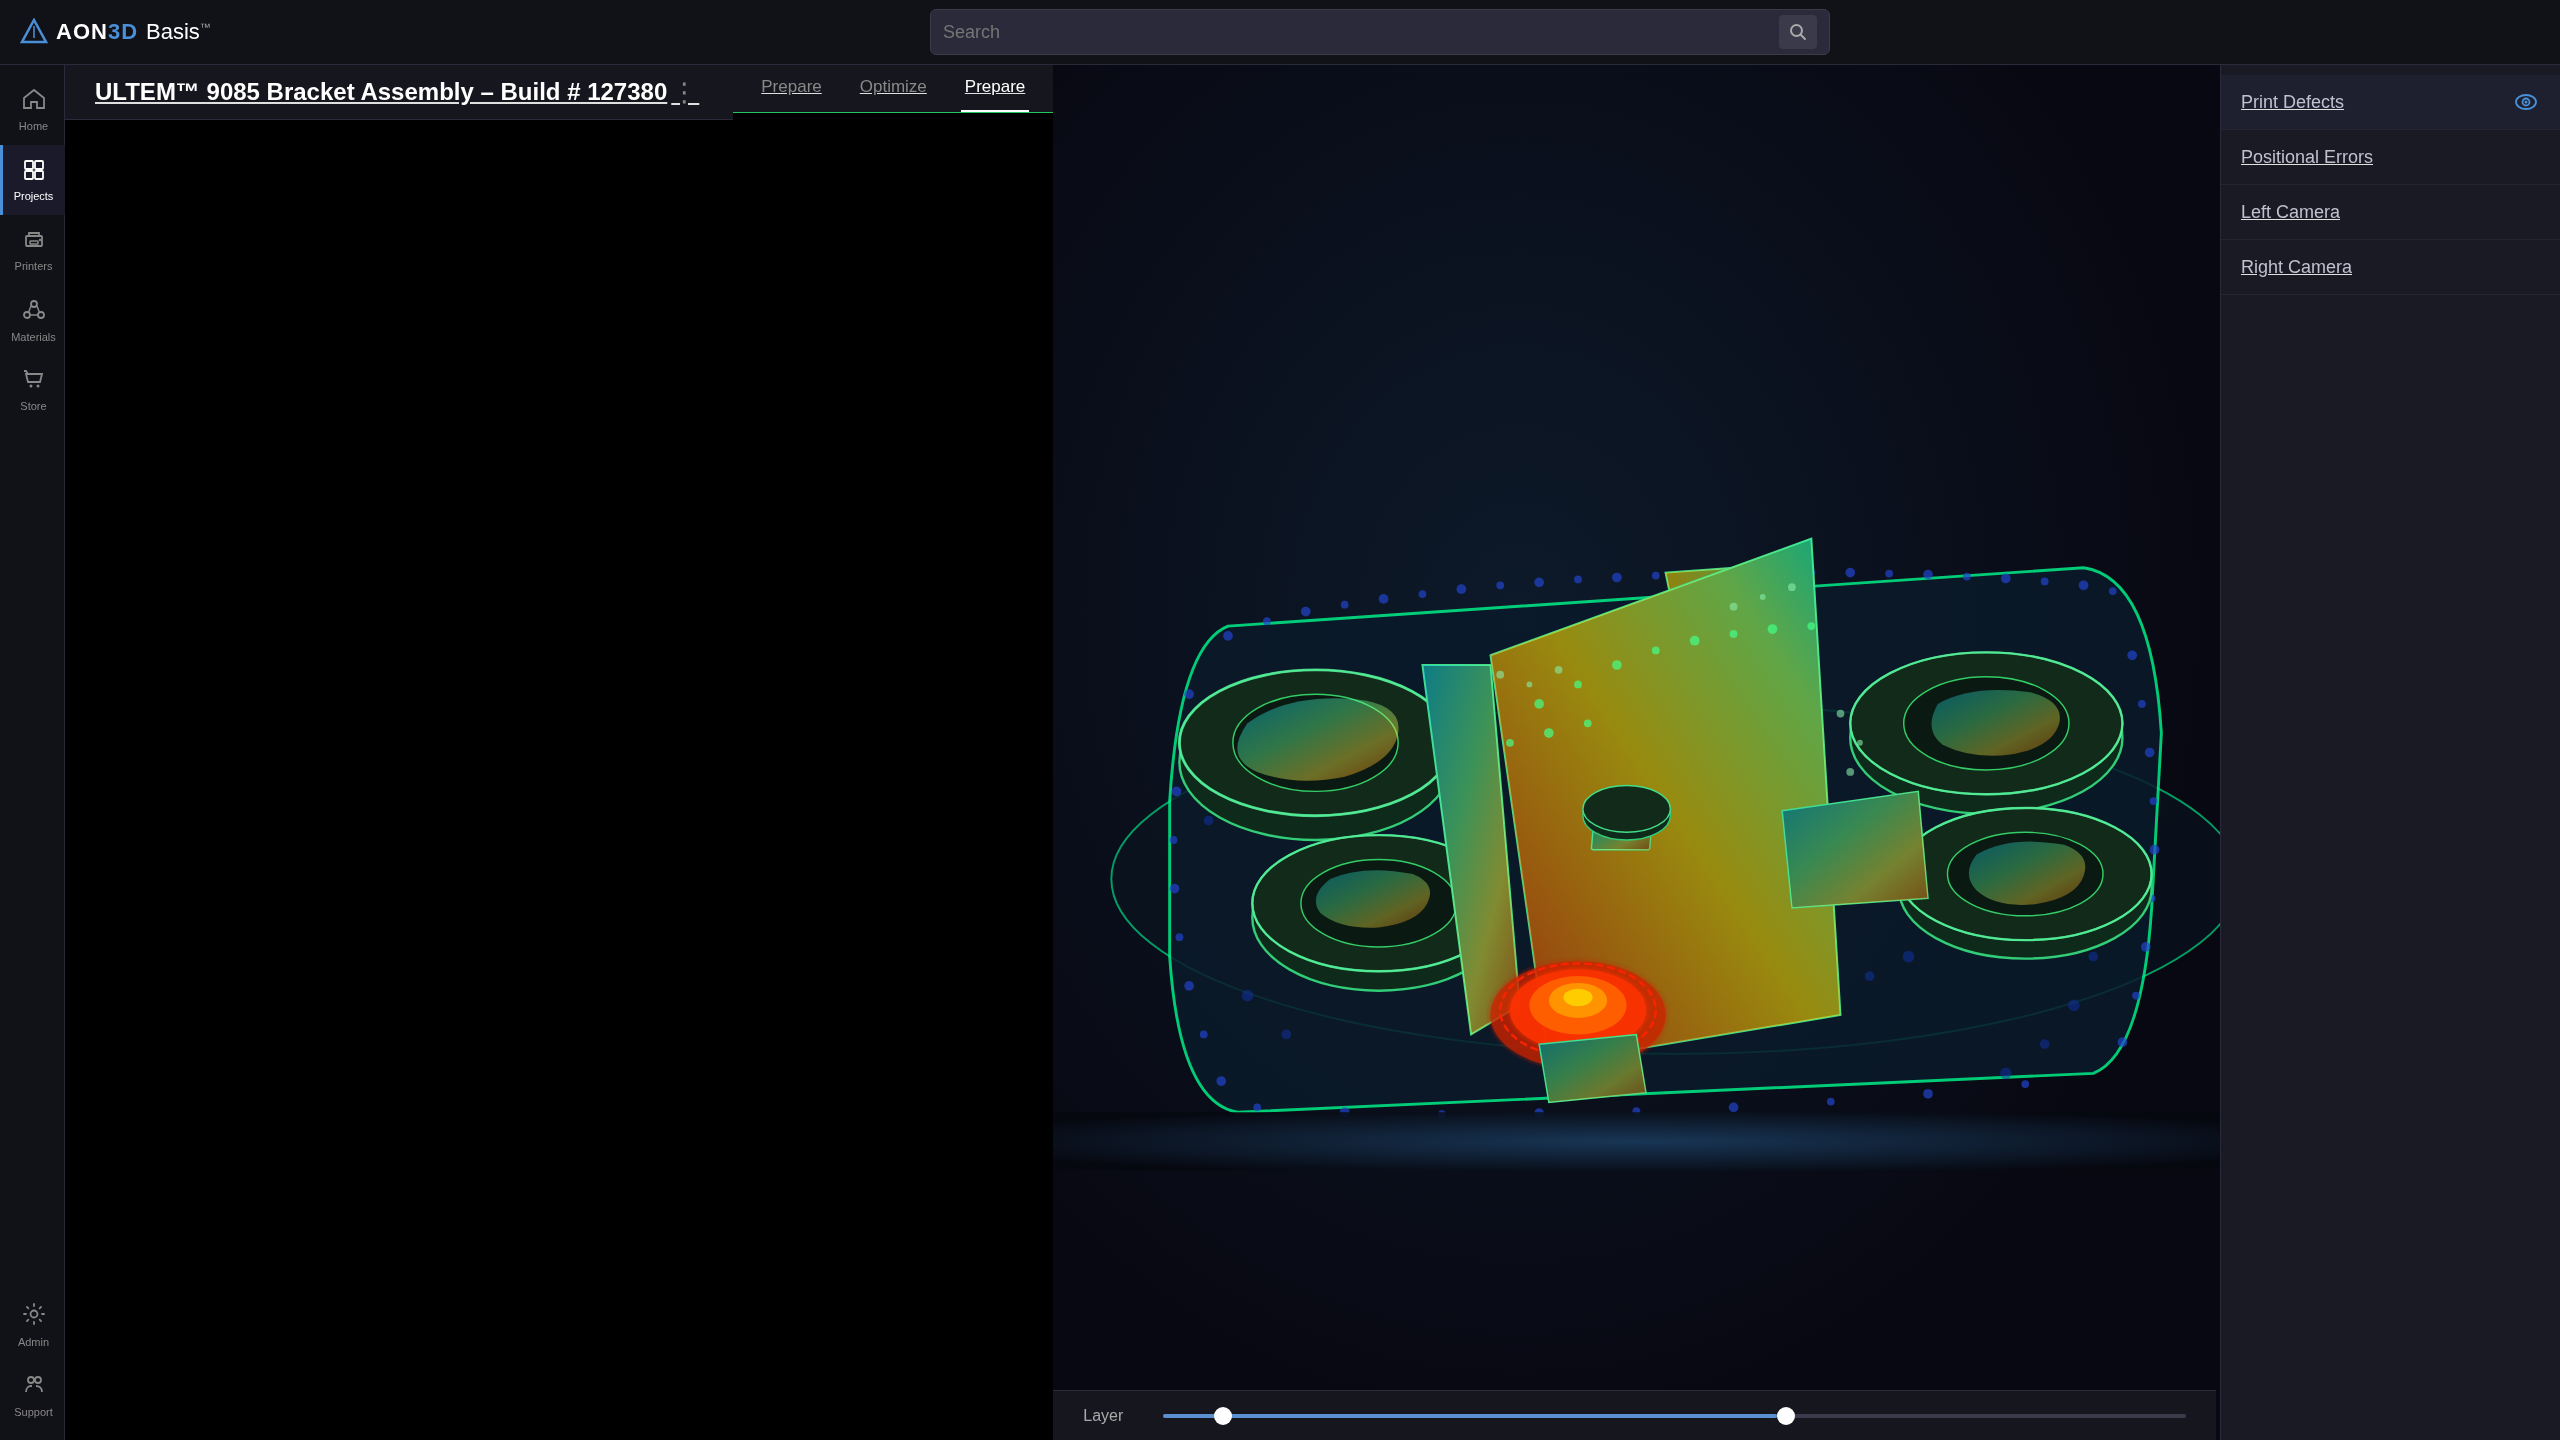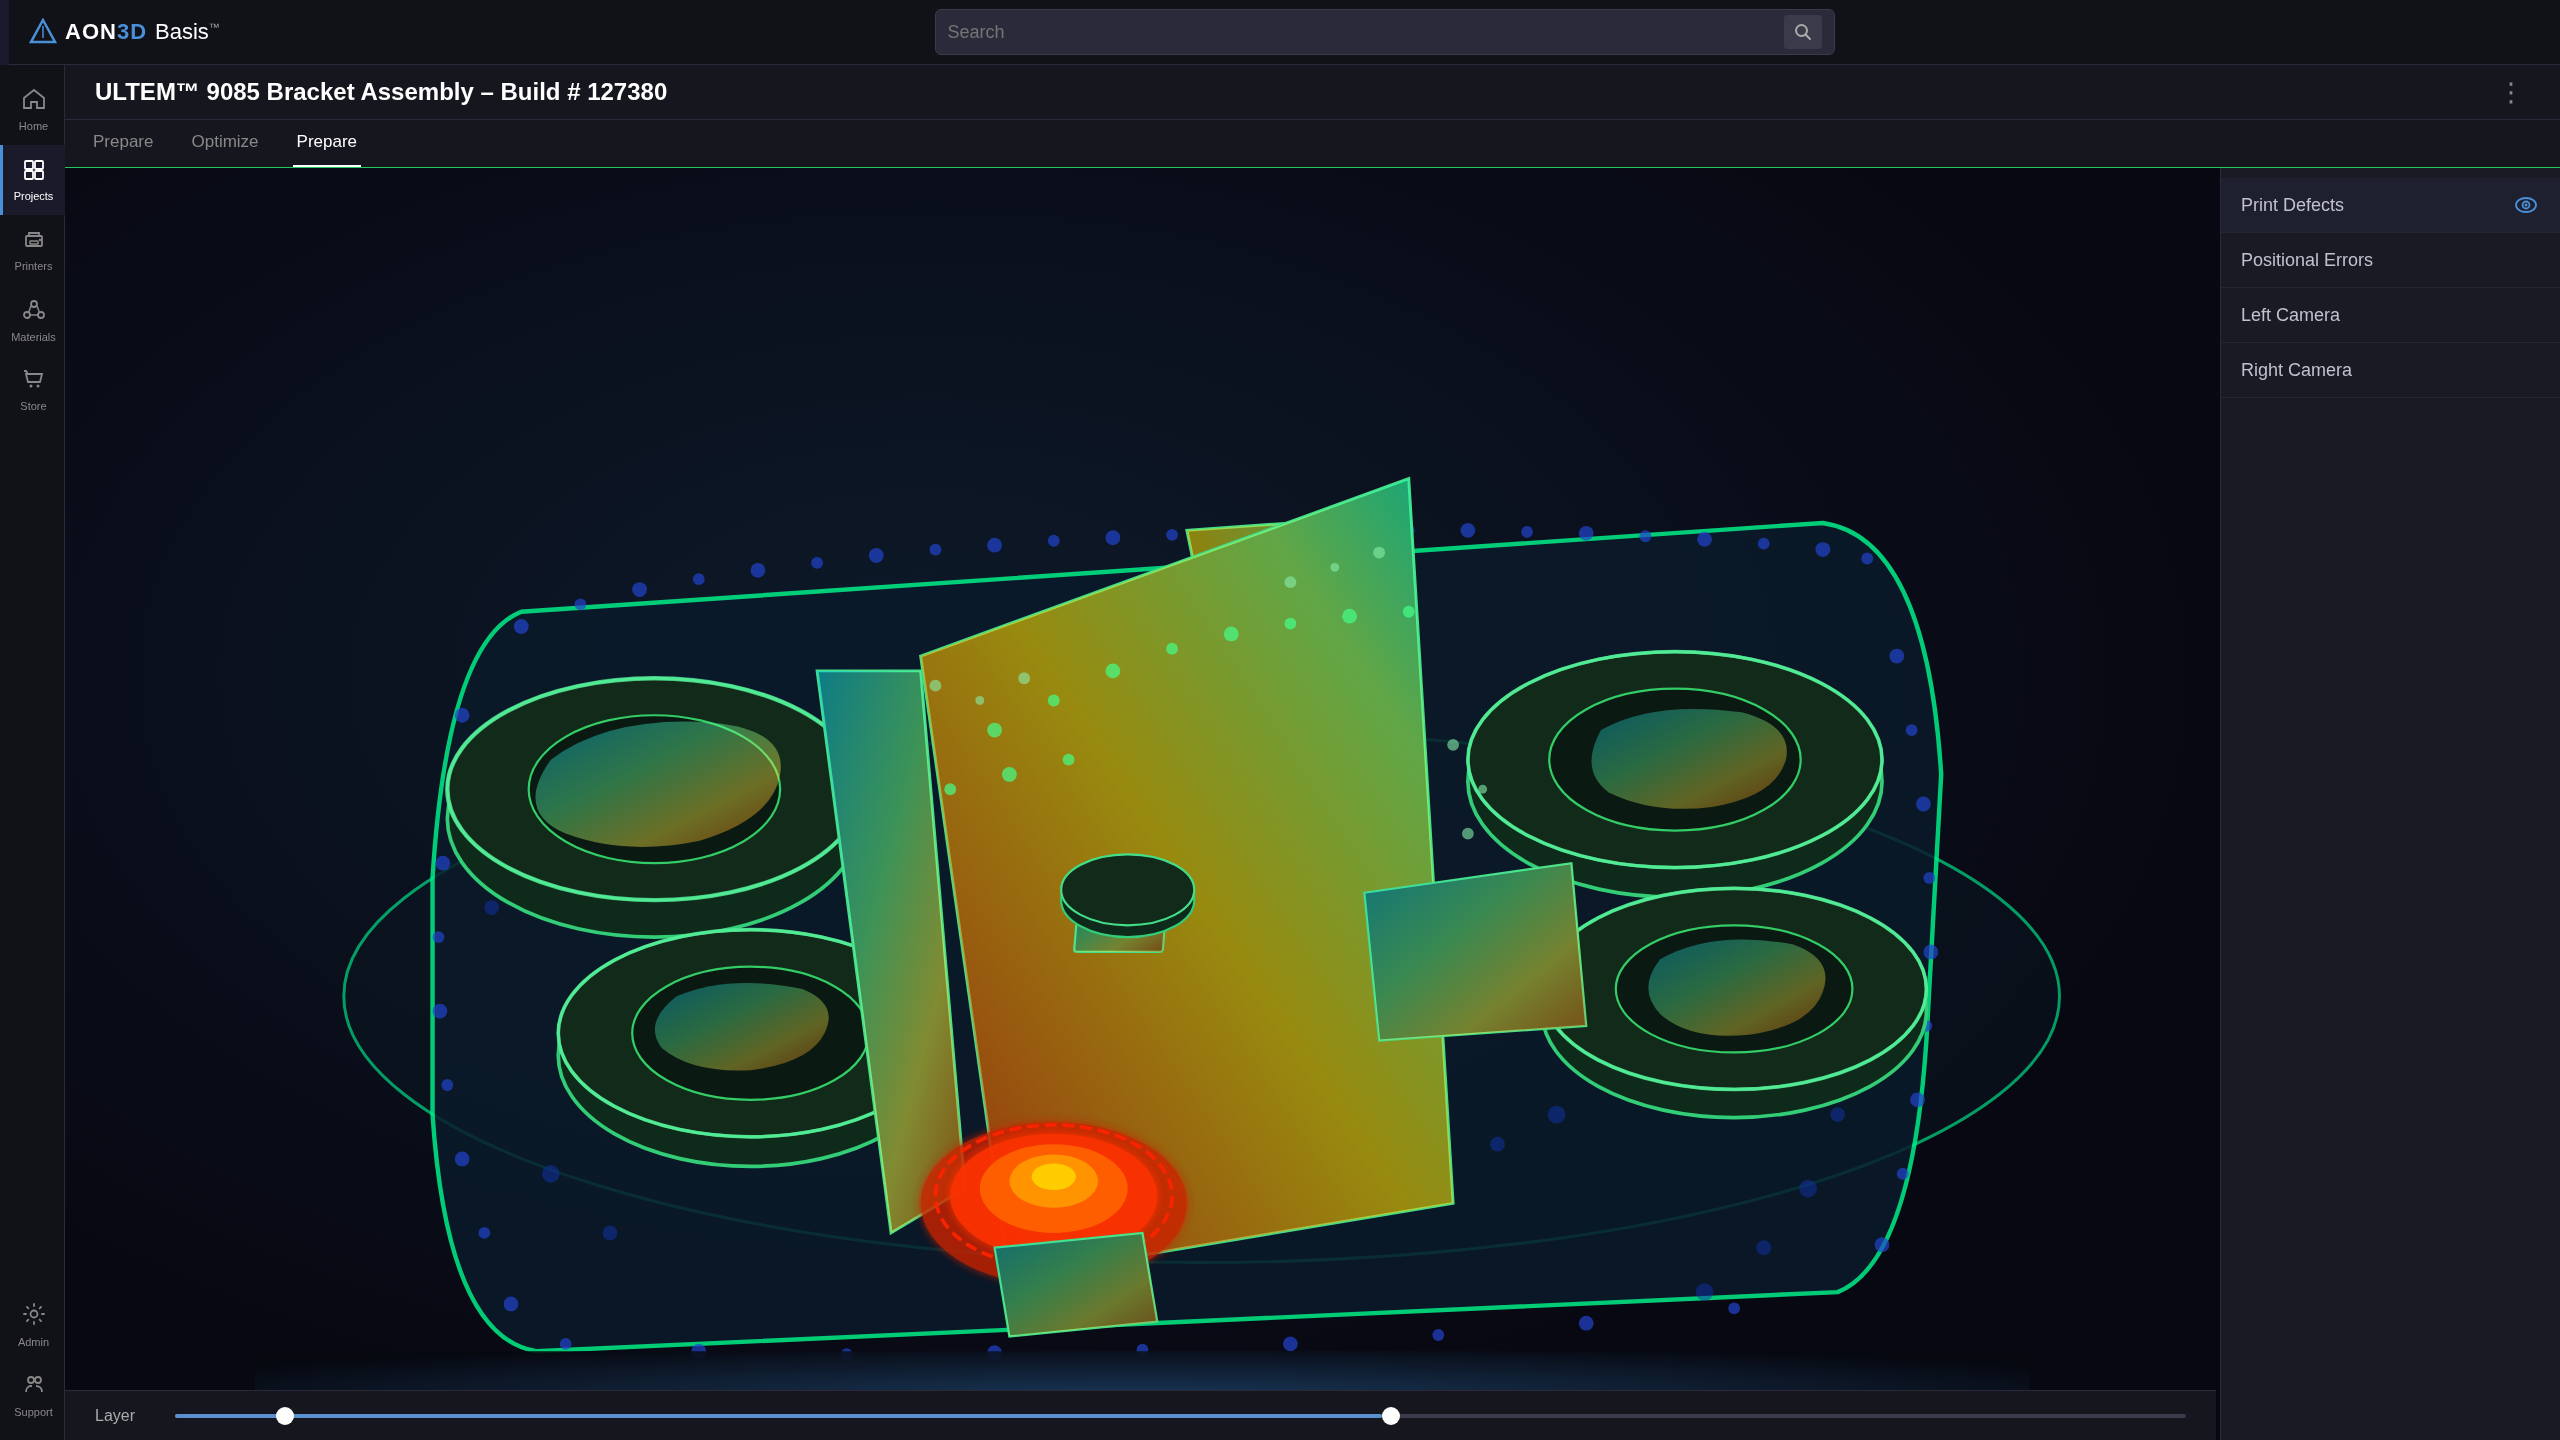--- a/index.html
+++ b/index.html
@@ -17,21 +17,20 @@
     
     .topbar {
       height: 65px;
       background: #111118;
       display: flex;
       align-items: center;
       padding: 0 20px;
       border-bottom: 1px solid #2a2a3a;
       flex-shrink: 0;
       z-index: 100;
-      margin-left: 9px;
     }
     .logo-area {
       display: flex;
       align-items: center;
       gap: 8px;
       min-width: 200px;
     }
     .logo-triangle {
       width: 28px;
       height: 28px;
@@ -132,23 +131,24 @@
     .sidebar-label {
       font-size: 11px;
       font-weight: 400;
     }
     .sidebar-spacer { flex: 1; }
 
     
     .content-area {
       flex: 1;
       display: flex;
-      flex-direction: column;
+      flex-direction: row;
       overflow: hidden;
       background: #000000;
+      text-decoration: underline;
     }
 
     
     .project-header {
       height: 55px;
       background: #16161f;
       border-bottom: 1px solid #2a2a3a;
       display: flex;
       align-items: center;
       justify-content: space-between;

